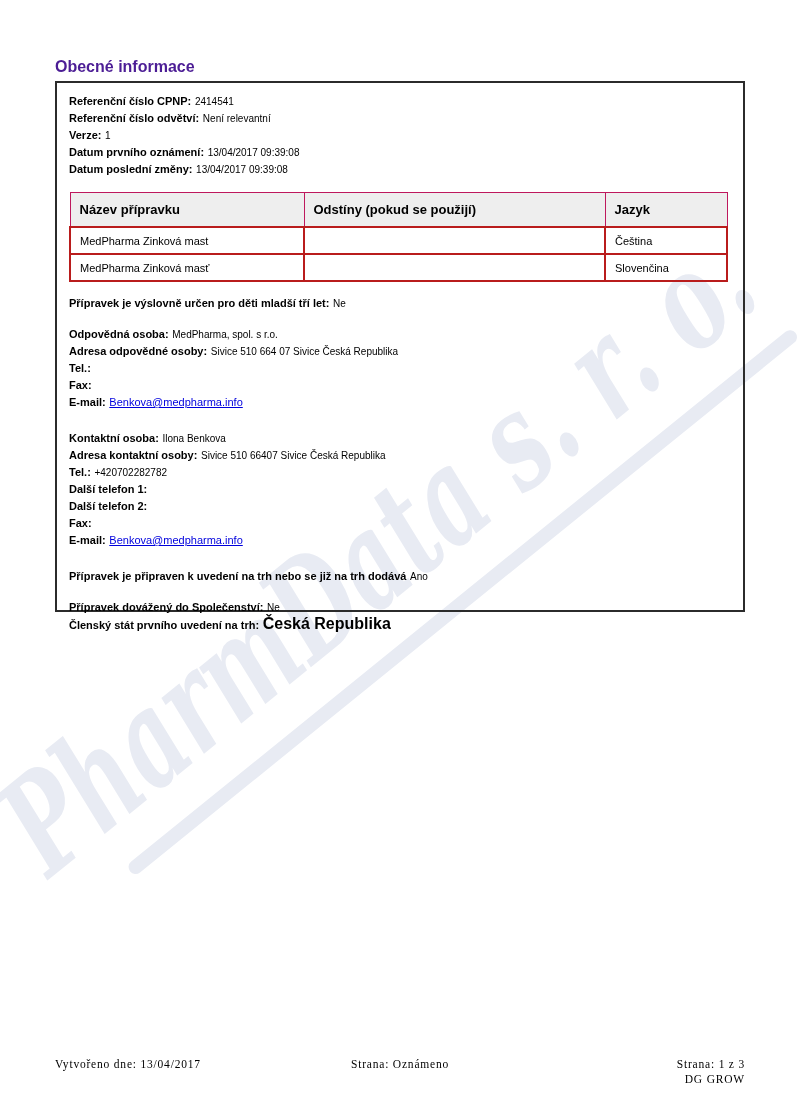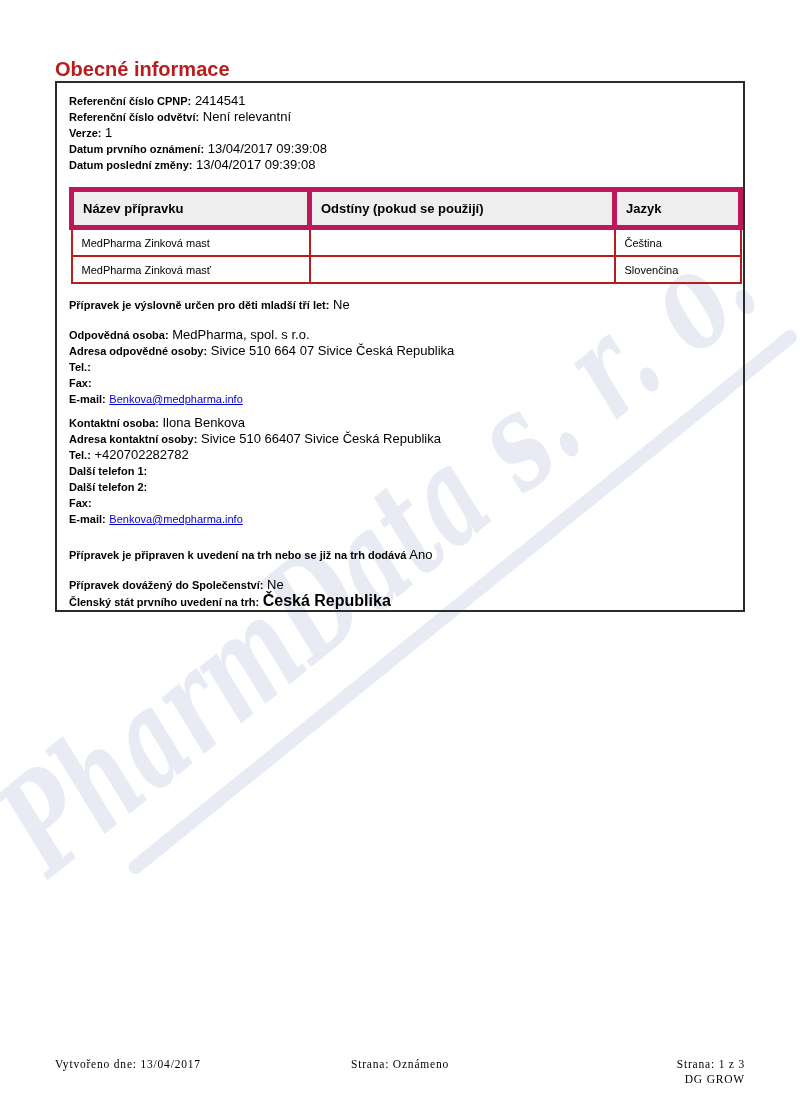--- a/index.html
+++ b/index.html
@@ -1,35 +1,35 @@
 <!DOCTYPE html>
 <html><head>
 <meta charset="utf-8">
 <style>
   html,body{margin:0;padding:0;background:#fff;}
   .page{position:relative;width:800px;height:1100px;background:#ffffff;overflow:hidden;
         font-family:"Liberation Sans", sans-serif;color:#000;}
   .watermark-svg{position:absolute;left:0;top:0;z-index:0;}
   .content{position:relative;z-index:1;}
-  .page-title{position:absolute;left:55px;top:58px;font-size:20px;font-weight:bold;color:#b91c1c;}
+  .page-title{position:absolute;left:55px;top:58px;font-size:16px;font-weight:bold;color:#4c1d95;}
   .info-box{position:absolute;left:55px;top:81px;width:690px;height:531px;box-sizing:border-box;
             border:2px solid #2b2b2b;padding:10px 12px 0 12px;background:transparent;}
   .line{font-size:13px;line-height:16px;white-space:nowrap;}
   .lbl{font-weight:bold;font-size:11px;text-align:right;}
-  .val{font-size:13px;}
+  .val{font-size:10px;}
   .val-bold{font-size:16px;font-weight:bold;}
   a.link{color:#0000dd;text-decoration:underline;font-size:11px;cursor:pointer;}
   table.products{border-collapse:collapse;margin-top:14px;width:600px;table-layout:fixed;}
-  table.products th{background:#eeeeee;border:5px solid #be185d;text-align:left;
+  table.products th{background:#eeeeee;border:1px solid #be185d;text-align:left;
                     font-size:13px;font-weight:bold;padding:9px 9px;}
   table.products td{border:2px solid #b91c1c;font-size:11px;padding:6px 9px;height:13px;}
   .col1{width:215px;}.col2{width:282px;}.col3{width:103px;}
   .mt-a{margin-top:13px;}
   .mt-b{margin-top:14px;}
-  .mt-c{margin-top:8px;}
+  .mt-c{margin-top:20px;}
   .mt-d{margin-top:20px;}
   .footer{position:absolute;left:55px;right:55px;top:1058px;
           font-family:"Liberation Serif", serif;font-size:11.5px;letter-spacing:0.8px;color:#000;}
   .f-left{position:absolute;left:0;top:0;}
   .f-right{position:absolute;right:0;top:0;}
   .f-center{display:block;text-align:center;}
   .f-org{text-align:right;margin-top:3px;}
 </style>
 </head>
 <body>

